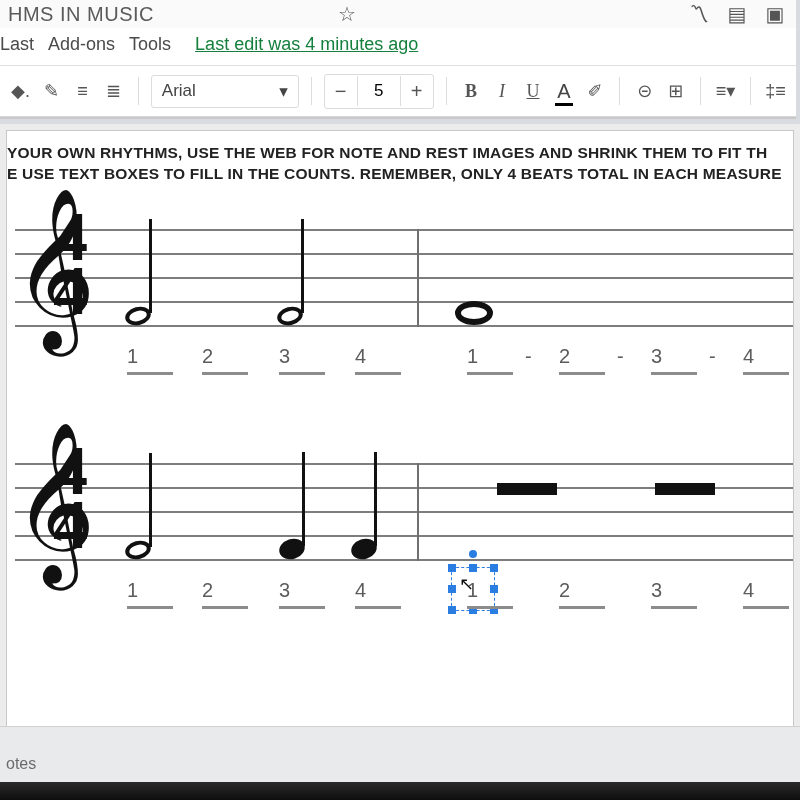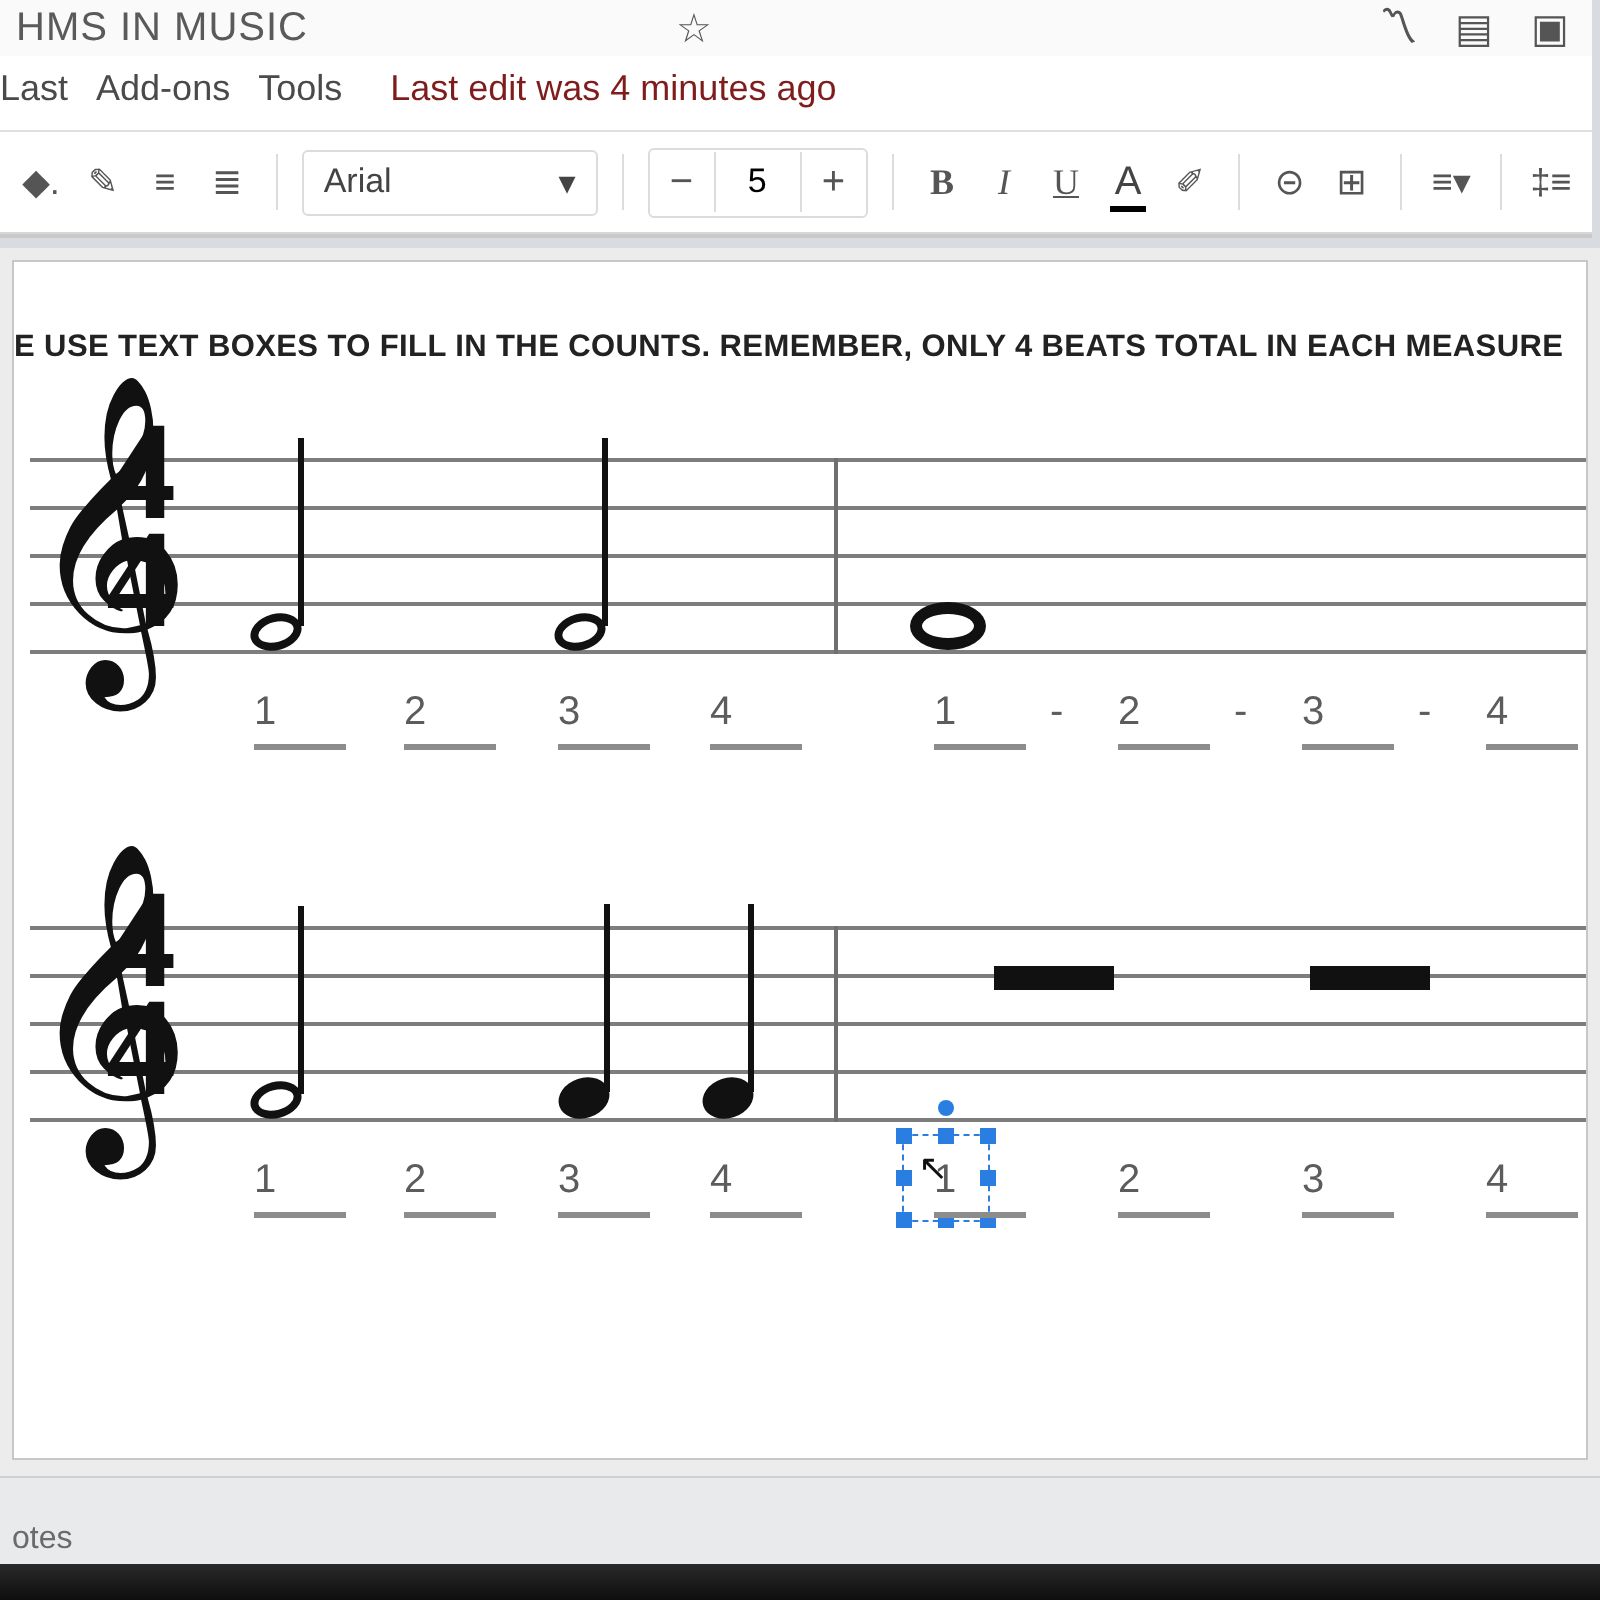--- a/index.html
+++ b/index.html
@@ -29,21 +29,21 @@
   .titlebar .title-text { flex: 1; letter-spacing: .5px; color:#5a5a5a; font-weight:400;}
   .titlebar .icon-btn { margin-left: 12px; width: 26px; height: 26px; display:flex; align-items:center; justify-content:center; }
   .menubar {
     display: flex;
     align-items: center;
     gap: 14px;
     padding: 6px 4px 10px 0;
     font-size: 18px;
     color: #4a4a4a;
   }
-  .menubar .edit-status { color:#7f1d1d; margin-left: 10px; }
+  .menubar .edit-status { text-decoration: underline; color:#15803d; margin-left: 10px; }
   .toolbar {
     display: flex;
     align-items: center;
     gap: 6px;
     padding: 6px 8px;
     border-top: 1px solid #e0e0e0;
     border-bottom: 1px solid #d7d7d7;
     height: 52px;
     background: #fff;
   }
@@ -179,21 +179,21 @@
   .sel-box .h-bl{bottom:-4px; left:-4px;}
   .sel-box .h-bm{bottom:-4px; left:calc(50% - 4px);}
   .sel-box .h-br{bottom:-4px; right:-4px;}
   .sel-box .rot{position:absolute; top:-18px; left:calc(50% - 4px); width:8px; height:8px; background:#2a7de1; border-radius:50%;}
   .cursor-arrow{
     position:absolute; font-size:18px; color:#111;
   }
 
   .footer {
     position: absolute;
-    left:0; right:0; bottom:0; height:62px;
+    left:0; right:0; bottom:0; height:74px;
     background: #e8eaec;
     display:flex; align-items:center;
     padding-left: 6px;
     color:#6b6b6b; font-size:16px;
     border-top:1px solid #d0d0d0;
   }
   .bezel {
     position:absolute; left:0; right:0; bottom:0; height:18px;
     background: linear-gradient(#2a2a2a,#0e0e0e);
   }
@@ -246,21 +246,21 @@
     <div class="sep"></div>
     <div class="tbtn">≡▾</div>
     <div class="sep"></div>
     <div class="tbtn">‡≡</div>
   </div>
 </div>
 
 <div class="canvas-area">
   <div class="sheet">
     <div class="instructions">
-      <br>
+      <span>YOUR OWN RHYTHMS, USE THE WEB FOR NOTE AND REST IMAGES AND SHRINK THEM TO FIT TH</span><br>
       <span>E USE TEXT BOXES TO FILL IN THE COUNTS. REMEMBER, ONLY 4 BEATS TOTAL IN EACH MEASURE</span>
     </div>
 
     <div class="staff-block">
       <div class="staff">
         <div class="staff-lines">
           <div class="line l0"></div>
             <div class="line l1"></div>
             <div class="line l2"></div>
             <div class="line l3"></div>

